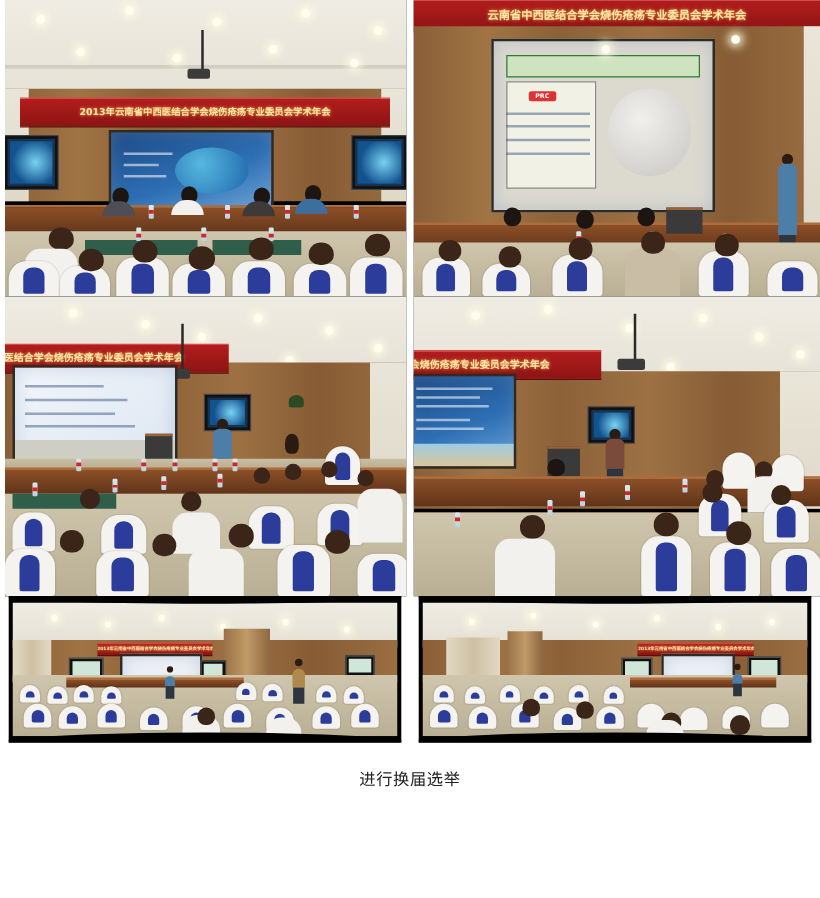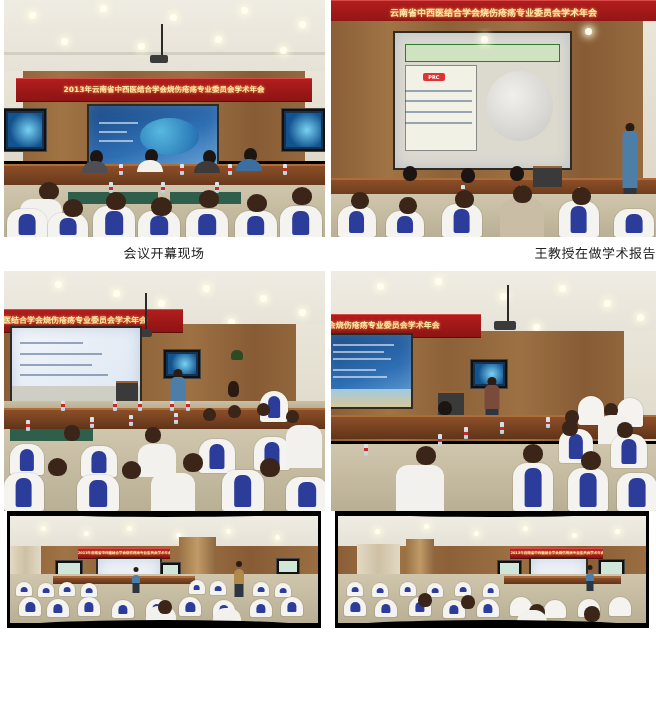--- a/index.html
+++ b/index.html
@@ -350,21 +350,20 @@
           <div class="chair" style="left:72%;top:89%;width:42px;height:12%">
               <div class="sash"></div>
             </div>
           <div class="head brown" style="left:76%;top:82%;width:20px;height:18px"></div>
           <div class="chair" style="left:86%;top:87%;width:42px;height:14%">
               <div class="sash"></div>
             </div>
           <div class="head brown" style="left:90%;top:79%;width:20px;height:18px"></div>
         </div>
       </div>
-      <div class="caption">会议开幕现场</div>
     </div>
 
     <div class="photo-cell cell-half" style="align-items:flex-end">
       <div class="photo-frame frame-r1b">
         <div class="scene">
           <div class="banner" style="left:-6%;top:0;width:112%;height:10%;font-size:9px;line-height:25px;">云南省中西医结合学会烧伤疮疡专业委员会学术年会</div>
 
           <div class="wall" style="top:9%;height:68%"></div>
           <div class="wall-pale" style="right:0;top:9%;width:4%;height:68%"></div>
 
@@ -415,21 +414,20 @@
           <div class="head brown" style="left:56%;top:78%;width:19px;height:18px"></div>
           <div class="chair" style="left:70%;top:85%;width:40px;height:15%">
               <div class="sash"></div>
             </div>
           <div class="head brown" style="left:74%;top:79%;width:19px;height:18px"></div>
           <div class="chair" style="left:87%;top:88%;width:40px;height:12%">
               <div class="sash"></div>
             </div>
         </div>
       </div>
-      <div class="caption">王教授在做学术报告</div>
     </div>
   </div>
 
   <div class="photo-row">
 
     <div class="photo-cell cell-half">
       <div class="photo-frame frame-r2">
         <div class="scene">
           <div class="ceiling" style="height:30%"></div>
           <div class="ceil-beam" style="top:24%;height:3px"></div>
@@ -784,14 +782,15 @@
           <div class="head brown" style="left:62%;top:82%;width:16px;height:16px"></div>
           <div class="head brown" style="left:80%;top:84%;width:16px;height:16px"></div>
           <div class="body-white" style="left:58%;top:88%;width:30px;height:12%"></div>
         </div>
         <div class="pano-curve" style="top:-7%;height:12%"></div>
         <div class="pano-curve" style="bottom:-9%;height:16%"></div>
       </div>
     </div>
   </div>
 
+  <div class="caption" style="width:656px;padding-top:22px;">进行换届选举</div>
 
 </div>
 
 </body></html>

